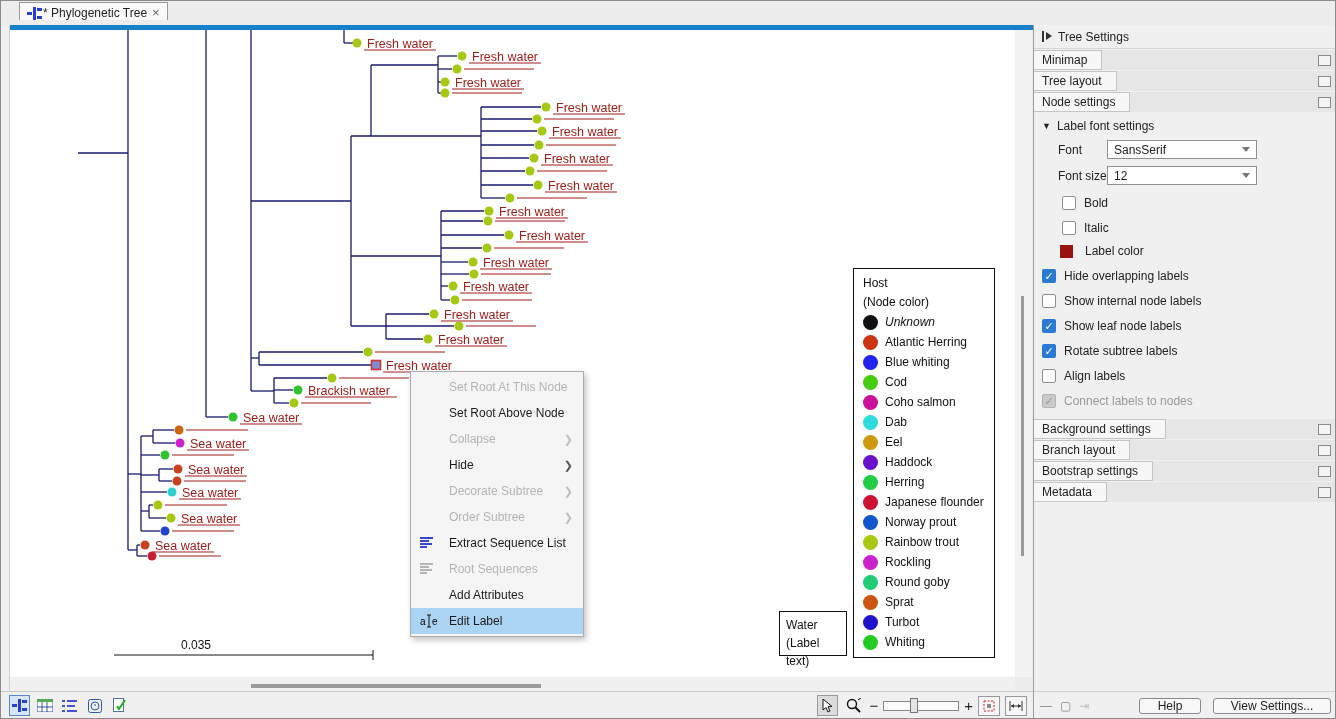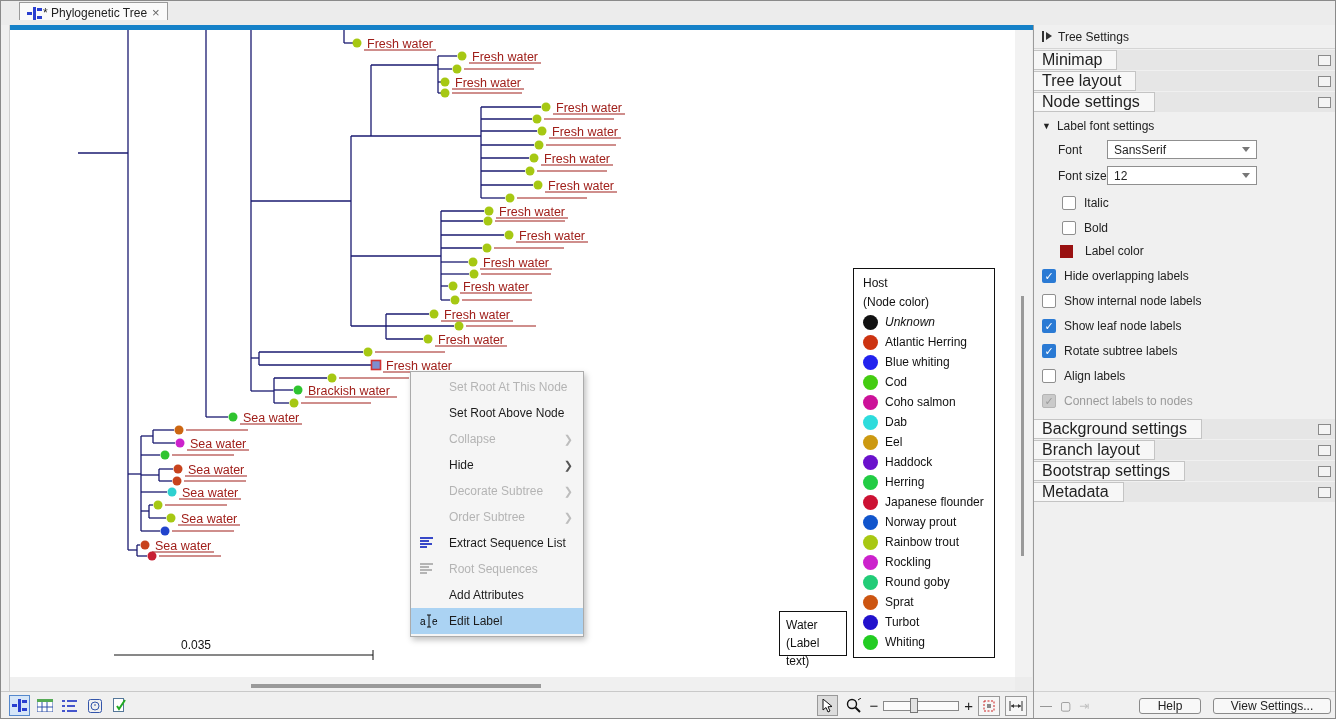--- a/index.html
+++ b/index.html
@@ -48,21 +48,21 @@
   .slider{position:relative;width:74px;height:8px;border:1px solid #888;background:#fbfbfb;}
   .slider-thumb{position:absolute;left:26px;top:-4px;width:8px;height:15px;background:#e3e3e3;border:1px solid #777;box-sizing:border-box;}
   .fit-box{width:22px;height:20px;border:1px solid #999;background:#f6f6f6;display:flex;align-items:center;justify-content:center;box-sizing:border-box;}
   
   .sidebar{position:absolute;left:1032px;top:24px;width:304px;height:695px;background:#f0f0f0;border-left:1px solid #9a9a9a;box-sizing:border-box;display:flex;flex-direction:column;}
   .sb-header{height:23px;display:flex;align-items:center;gap:7px;padding-left:8px;font-size:12px;color:#222;border-bottom:1px solid #d5d5d5;}
   .sb-hicon{width:9px;height:11px;position:relative;}
   .sb-hicon:before{content:"";position:absolute;left:0;top:0;width:2px;height:11px;background:#333;}
   .sb-hicon:after{content:"";position:absolute;left:4px;top:1px;border-left:6px solid #333;border-top:4.5px solid transparent;border-bottom:4.5px solid transparent;}
   .sb-row{height:20px;margin-top:1px;background:#e6e6e6;position:relative;display:flex;align-items:center;}
-  .sb-row .sb-tab{height:20px;background:#f7f7f7;border:1px solid #c4c4c4;border-left:none;box-sizing:border-box;display:flex;align-items:center;padding:0 14px 0 8px;font-size:16px;color:#222;white-space:nowrap;}
+  .sb-row .sb-tab{height:20px;background:#f7f7f7;border:1px solid #c4c4c4;border-left:none;box-sizing:border-box;display:flex;align-items:center;padding:0 14px 0 8px;font-size:12px;color:#222;white-space:nowrap;}
   .sb-row .sb-state{position:absolute;right:6px;top:5px;}
   .st-box{width:11px;height:9px;border:1px solid #8a8a8a;background:#f4f4f4;}
   .st-min{width:11px;height:3px;border:1px solid #8a8a8a;border-width:1px;background:#cfcfcf;margin-top:3px;}
   .sb-content{padding:7px 0 10px 0;font-size:12px;color:#222;}
   .lfs-title{padding-left:8px;display:flex;gap:6px;align-items:center;}
   .tri{font-size:9px;color:#222;}
   .f-row{display:flex;align-items:center;margin:7px 0 0 24px;}
   .f-row .lbl{width:49px;}
   .select{width:150px;height:19px;background:#fff;border:1px solid #8f8f8f;box-sizing:border-box;display:flex;align-items:center;justify-content:space-between;padding:0 6px;}
   .chev{width:0;height:0;border-left:4px solid transparent;border-right:4px solid transparent;border-top:5px solid #777;}
@@ -547,26 +547,26 @@
         </div>
       </div>
       <div class="f-row">
         <span class="lbl">Font size</span>
         <div class="select">
           <span>12</span>
           <span class="chev"></span>
         </div>
       </div>
       <label class="cb-row indent">
+        <span class="cb" id="cb-bold"></span>
+        <span>Bold</span>
+      </label>
+      <label class="cb-row indent">
         <span class="cb" id="cb-italic"></span>
         <span>Italic</span>
-      </label>
-      <label class="cb-row indent">
-        <span class="cb" id="cb-bold"></span>
-        <span>Bold</span>
       </label>
       <div class="color-row">
         <span class="swatch" id="label-color-swatch" style="background: rgb(153, 17, 17);"></span>
         <span>Label color</span>
       </div>
       <div id="sb-checkboxes">
           <label class="cb-row">
             <span class="cb on" style="background: rgb(42, 122, 212);">✓</span>
             <span>Hide overlapping labels</span>
           </label>

